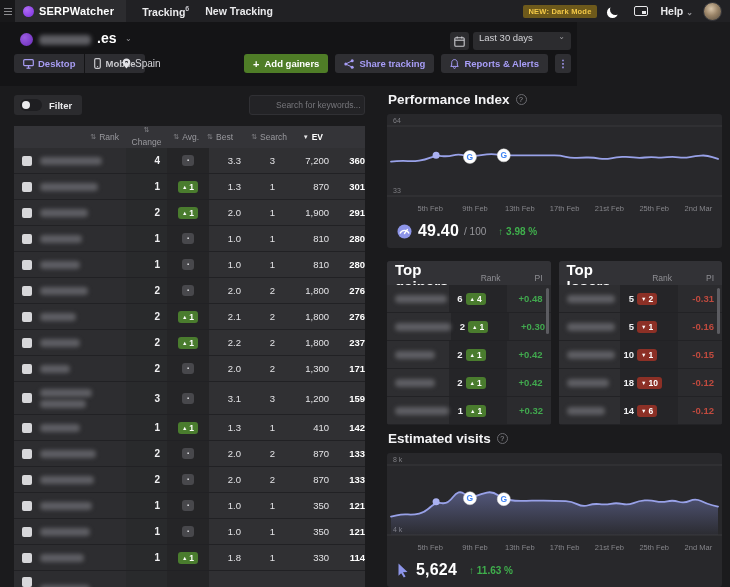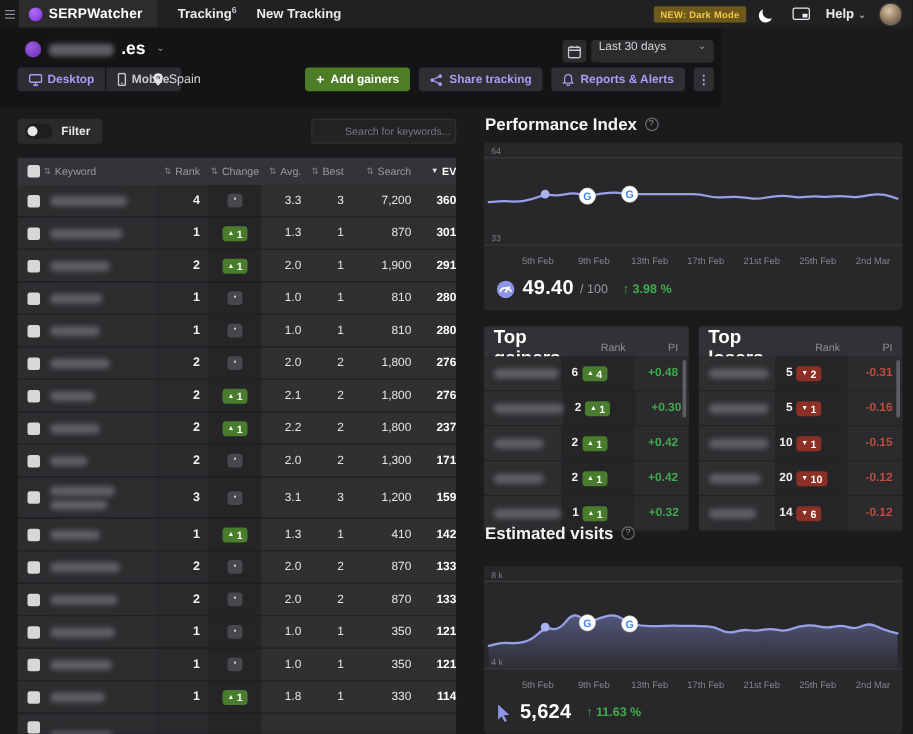--- a/index.html
+++ b/index.html
@@ -75,21 +75,21 @@
     border:1px solid #303034; border-radius:3px; display:flex; align-items:center; padding:0 6px; gap:4px; }
   #kw-search input { background:transparent; border:none; outline:none; width:90px;
     font-size:8.5px; color:#bdbdc2; font-family:"Liberation Sans",sans-serif;margin-left:16px; }
   #kw-search input::placeholder { color:#77777c; }
 
   #kw-table { position:absolute; left:14px; top:40px; width:351px; bottom:0; overflow:hidden; }
   .tgrid { display:grid; grid-template-columns:112px 41px 42px 156px; }
   #kw-head { height:22px; background:#343438; font-size:8.5px; color:#9a9a9f; }
   #kw-head .hc { display:flex; align-items:center; gap:3px; }
   #kw-head .hc.r { justify-content:flex-end; padding-right:7px; }
-  #kw-head .hc.c { justify-content:center; }
+  #kw-head .hc.c { justify-content:flex-start;flex-direction:column; }
   .sortg { font-size:7px; color:#808085; }
   #kw-head .mcols { display:grid; grid-template-columns:32px 34px 54px 36px; align-items:center; }
   #kw-head .mcols .hc { padding-right:0; }
   #kw-head .ev-lbl { color:#fff; font-weight:bold; }
   .ev-sort { font-size:6px; color:#e8e8ea; }
   .checkbox { width:10px; height:10px; background:#d7d7da; border-radius:2px; cursor:pointer; }
   .krow { height:26px; border-bottom:1px solid #212124; cursor:pointer; }
   .krow.tall { height:33px; }
   .krow.partial { height:16px; border-bottom:none; }
   .cell { display:flex; align-items:center; height:100%; }
@@ -244,25 +244,20 @@
   <div id="kw-search">
     <svg width="9" height="9" viewBox="0 0 9 9">
         <circle cx="3.6" cy="3.6" r="2.8" fill="none" stroke="#9a9a9f" stroke-width="1.2"></circle>
         <line x1="5.8" y1="5.8" x2="8.3" y2="8.3" stroke="#9a9a9f" stroke-width="1.2"></line>
       </svg>
     <input type="text" placeholder="Search for keywords..." style="">
   </div>
 
   <div id="kw-table">
     <div id="kw-head" class="tgrid">
-      <div class="hc" style="padding-left:8px;">
-        <span class="checkbox"></span>
-        <span class="sortg">⇅</span>
-        <span>Keyword</span>
-      </div>
       <div class="hc r">
         <span class="sortg">⇅</span>
         <span>Rank</span>
       </div>
       <div class="hc c">
         <span class="sortg">⇅</span>
         <span>Change</span>
       </div>
       <div class="mcols">
         <div class="hc r">
@@ -783,21 +778,21 @@
                 <span class="num">1</span>
               </span>
             </div>
             <div class="mc mc-pi pi-down">-0.15</div>
           </div>
           <div class="mrow">
             <div class="mc mc-kw">
               <span class="kwbar blurbar" style="width: 42px;"></span>
             </div>
             <div class="mc mc-rank">
-              <span class="rn">20</span>
+              <span class="rn">18</span>
               <span class="badge b-down">
                 <span class="arr">▼</span>
                 <span class="num">10</span>
               </span>
             </div>
             <div class="mc mc-pi pi-down">-0.12</div>
           </div>
           <div class="mrow">
             <div class="mc mc-kw">
               <span class="kwbar blurbar" style="width: 38px;"></span>
@@ -809,21 +804,21 @@
                 <span class="num">6</span>
               </span>
             </div>
             <div class="mc mc-pi pi-down">-0.12</div>
           </div>
         </div>
       <span class="sbar"></span>
     </div>
   </div>
 
-  <div class="sec-title" style="top:333px;">
+  <div class="sec-title" style="top:345px;">
     <span class="t">Estimated visits</span>
     <span class="qmark">?</span>
   </div>
 
   <div class="chart-panel" style="top:367px;">
     <svg id="visits-svg" width="335" height="104" viewBox="0 0 335 104">
       <defs>
         <linearGradient id="gradVisits" x1="0" y1="0" x2="0" y2="1">
           <stop offset="0" stop-color="#7d86c9" stop-opacity="0.5"></stop>
           <stop offset="1" stop-color="#7d86c9" stop-opacity="0.04"></stop>

